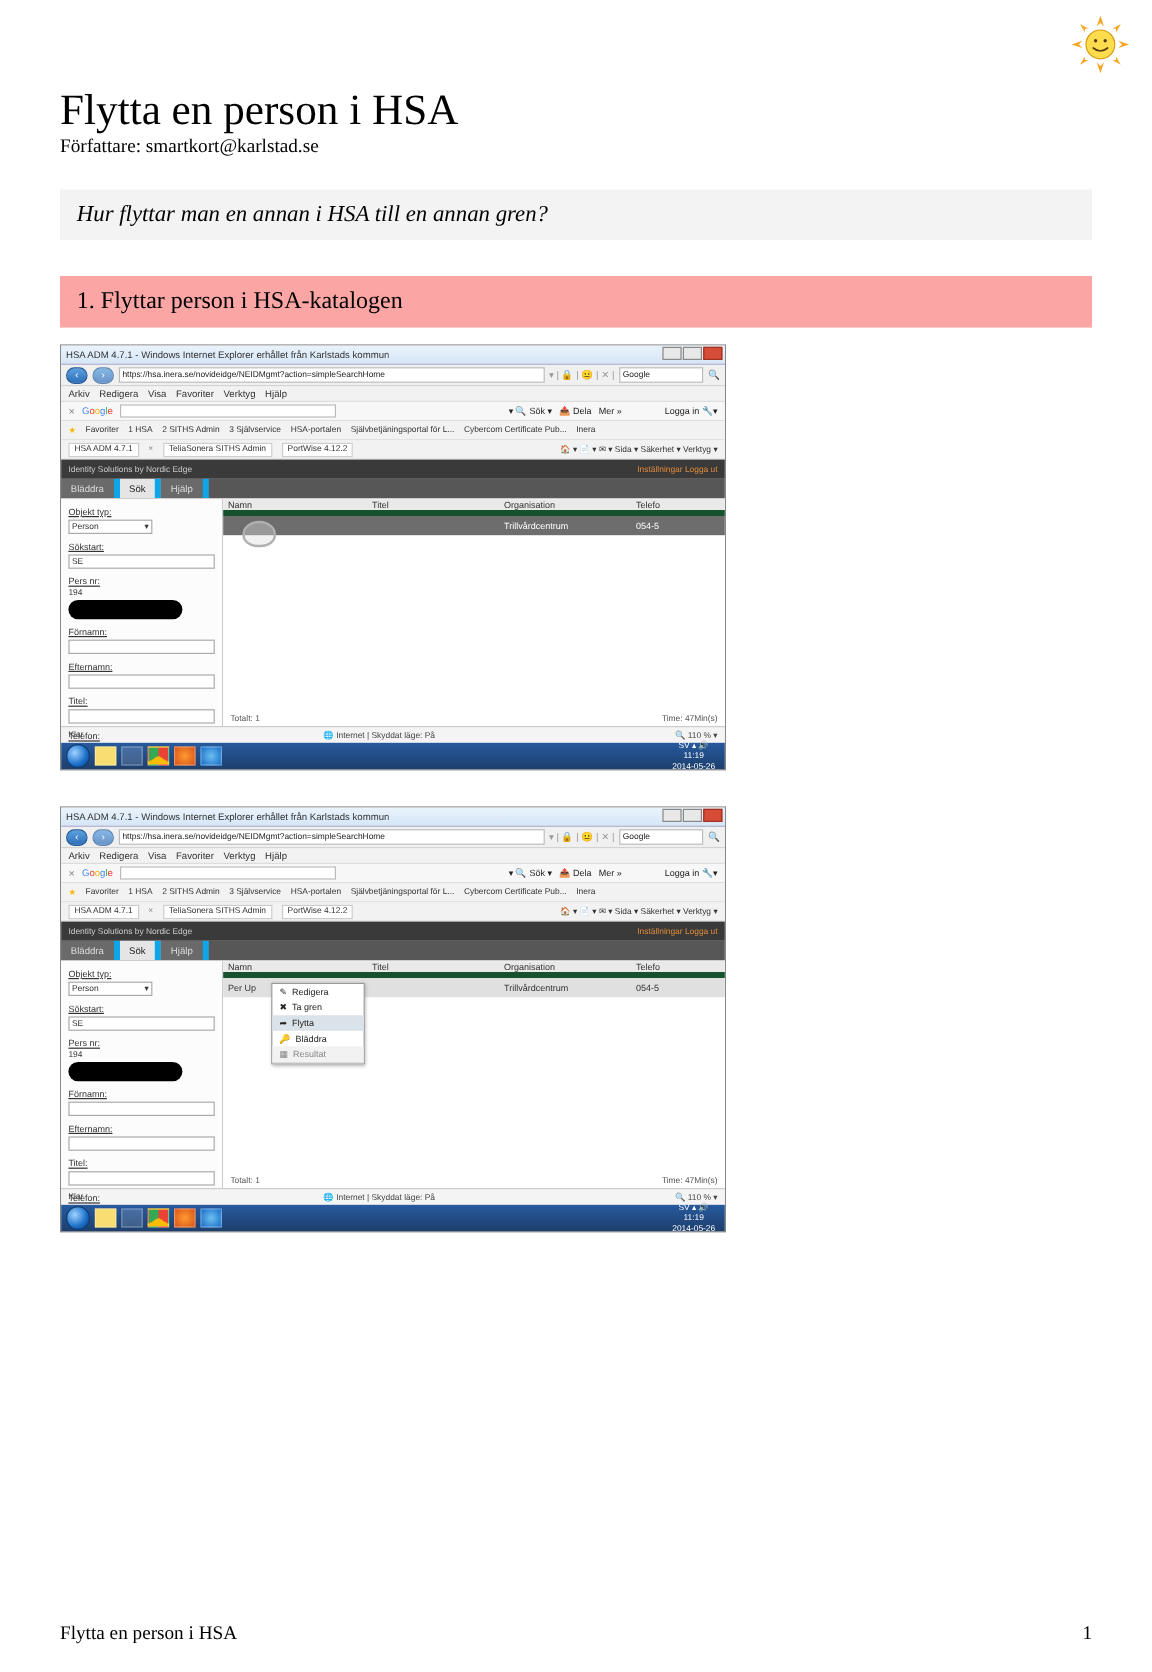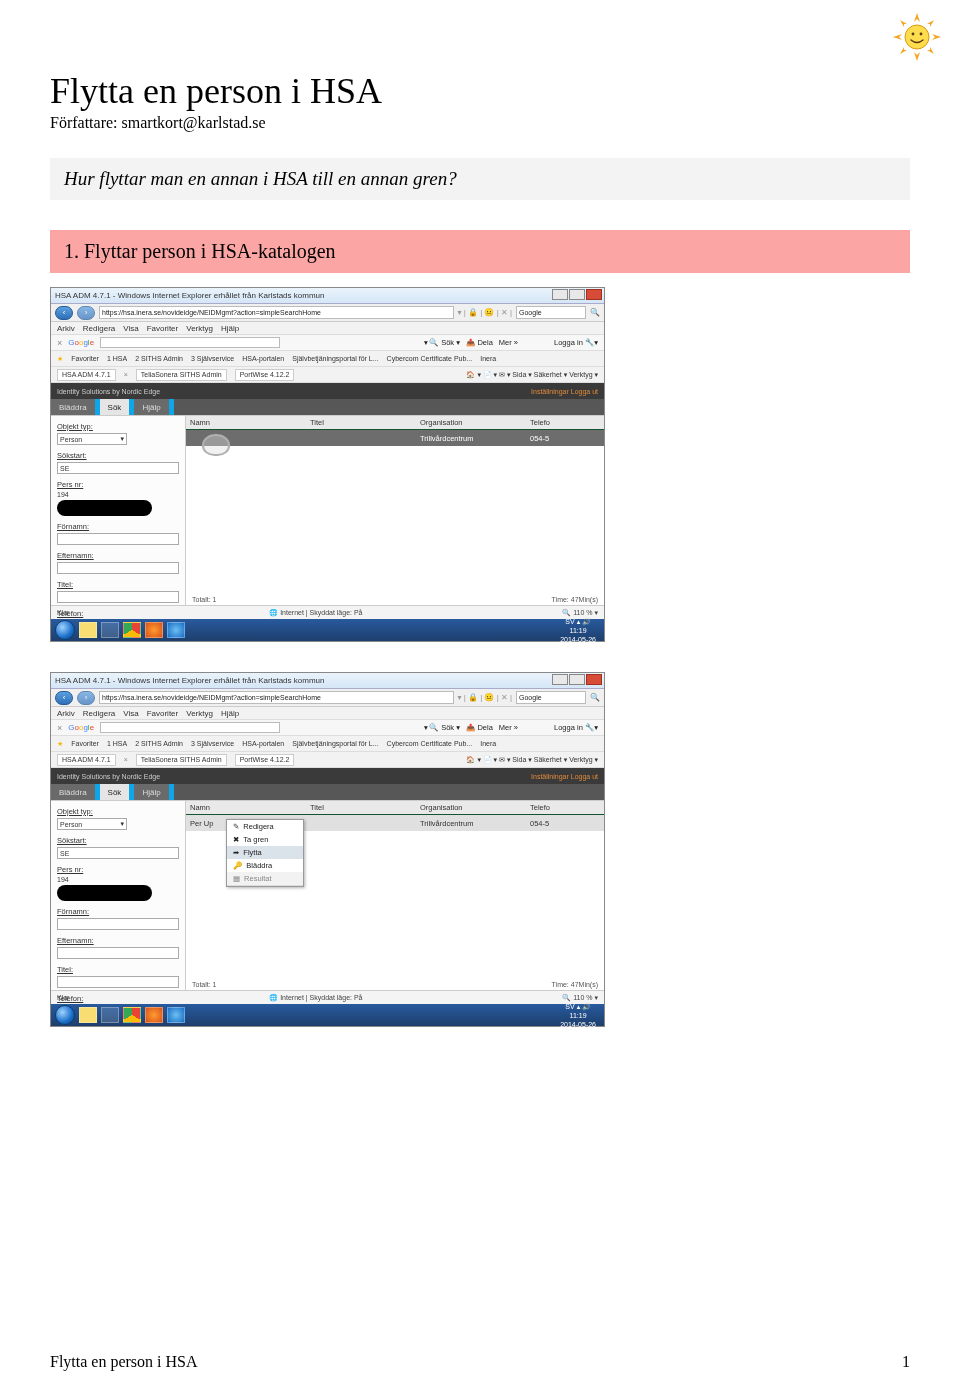--- a/index.html
+++ b/index.html
@@ -155,21 +155,21 @@
     width:100%;height:12px;background:#fff;border:1px solid #aaa;
   }
   .search-left .select{
     width:70px;height:12px;background:#fff;border:1px solid #aaa;padding:0 2px;font-size:7px;display:flex;align-items:center;justify-content:space-between;
   }
   .blackout{
     width:95px;height:16px;background:#000;border-radius:8px;margin-top:2px;
   }
   .search-right{flex:1;background:#fff;position:relative;}
   .res-head{
-    height:14px;background:#e9e9e9;border-bottom:1px solid #14532d;display:flex;align-items:center;
+    height:14px;background:#e9e9e9;border-bottom:5px solid #14532d;display:flex;align-items:center;
     font-size:7.5px;color:#333;padding:0 4px;gap:0;
   }
   .res-head span{flex:0 0 auto;}
   .res-head .c1{width:120px}.res-head .c2{width:110px}.res-head .c3{width:110px}.res-head .c4{width:60px}
   .res-row{
     height:16px;background:#6d6d6d;color:#fff;display:flex;align-items:center;padding:0 4px;font-size:7.5px;
   }
   .res-row .c1{width:120px}.res-row .c2{width:110px}.res-row .c3{width:110px}.res-row .c4{width:60px}
   .drag-shape{
     position:absolute;top:18px;left:16px;width:28px;height:22px;border:2px solid #b0b0b0;border-radius:50% 50% 45% 45%;

